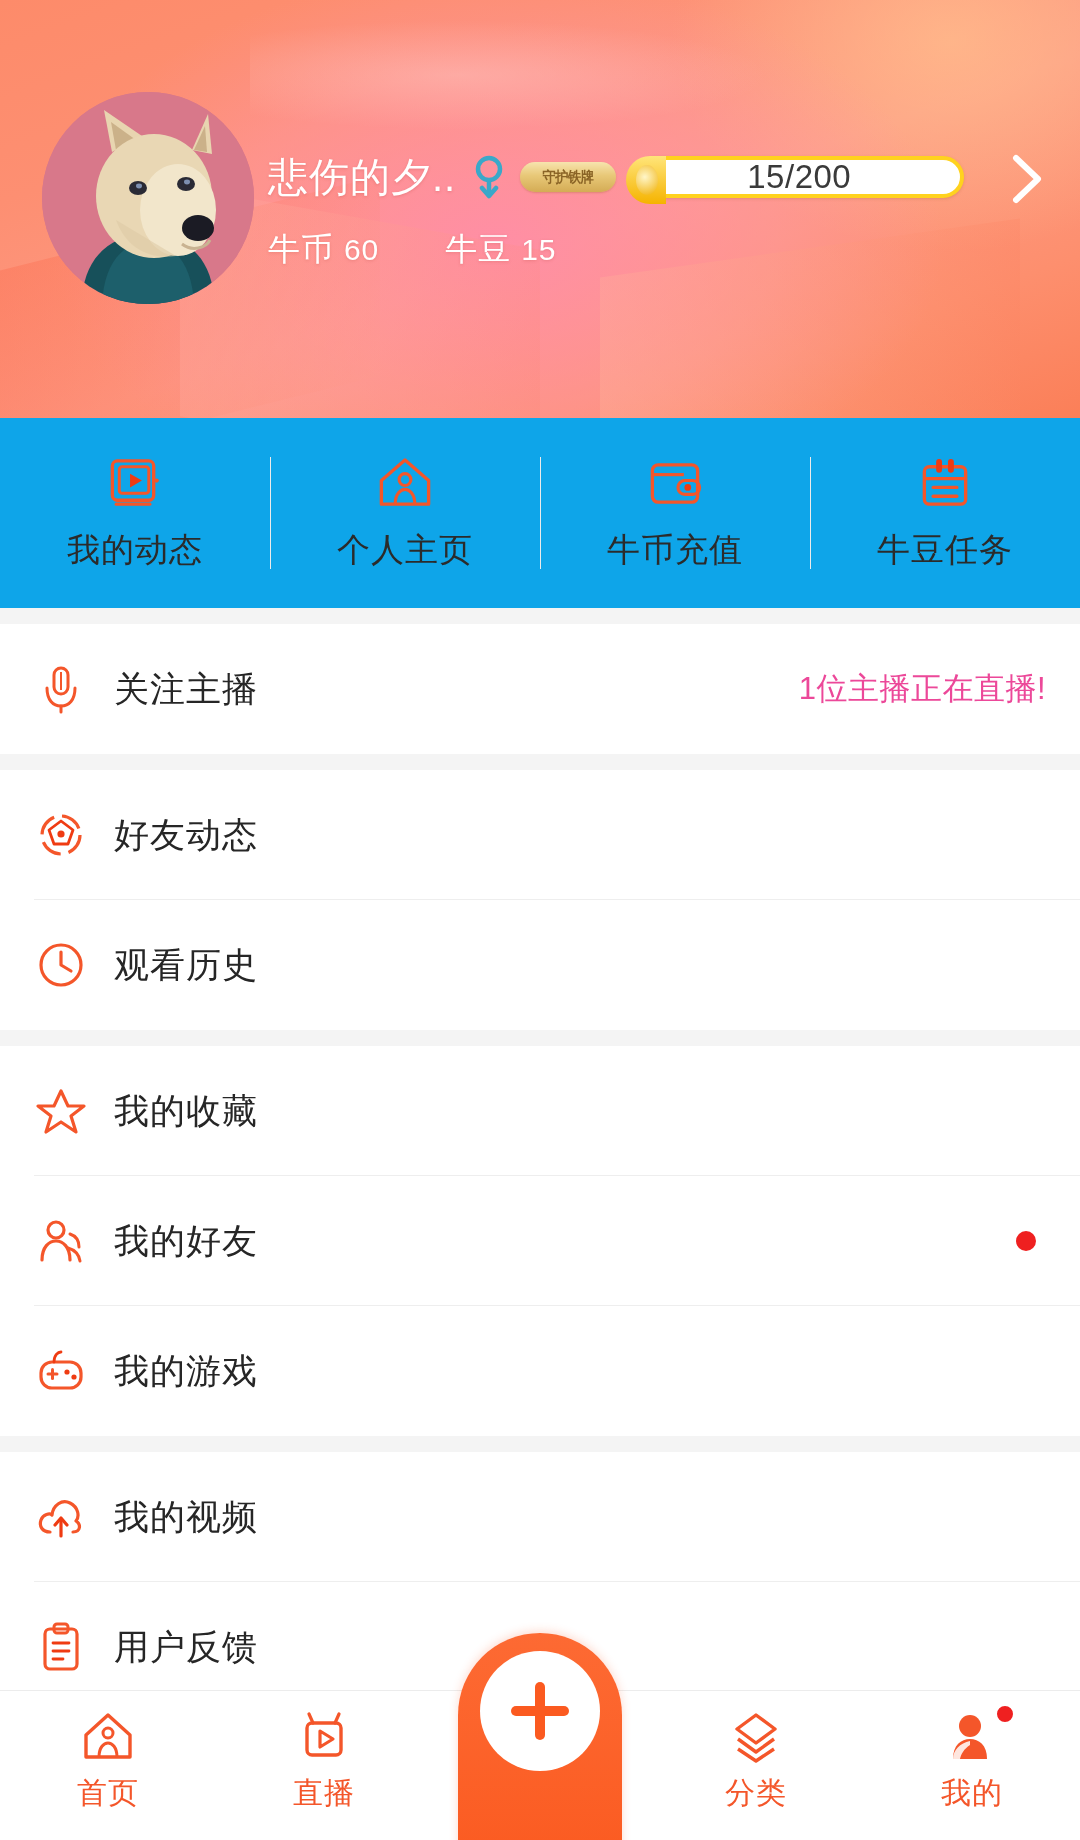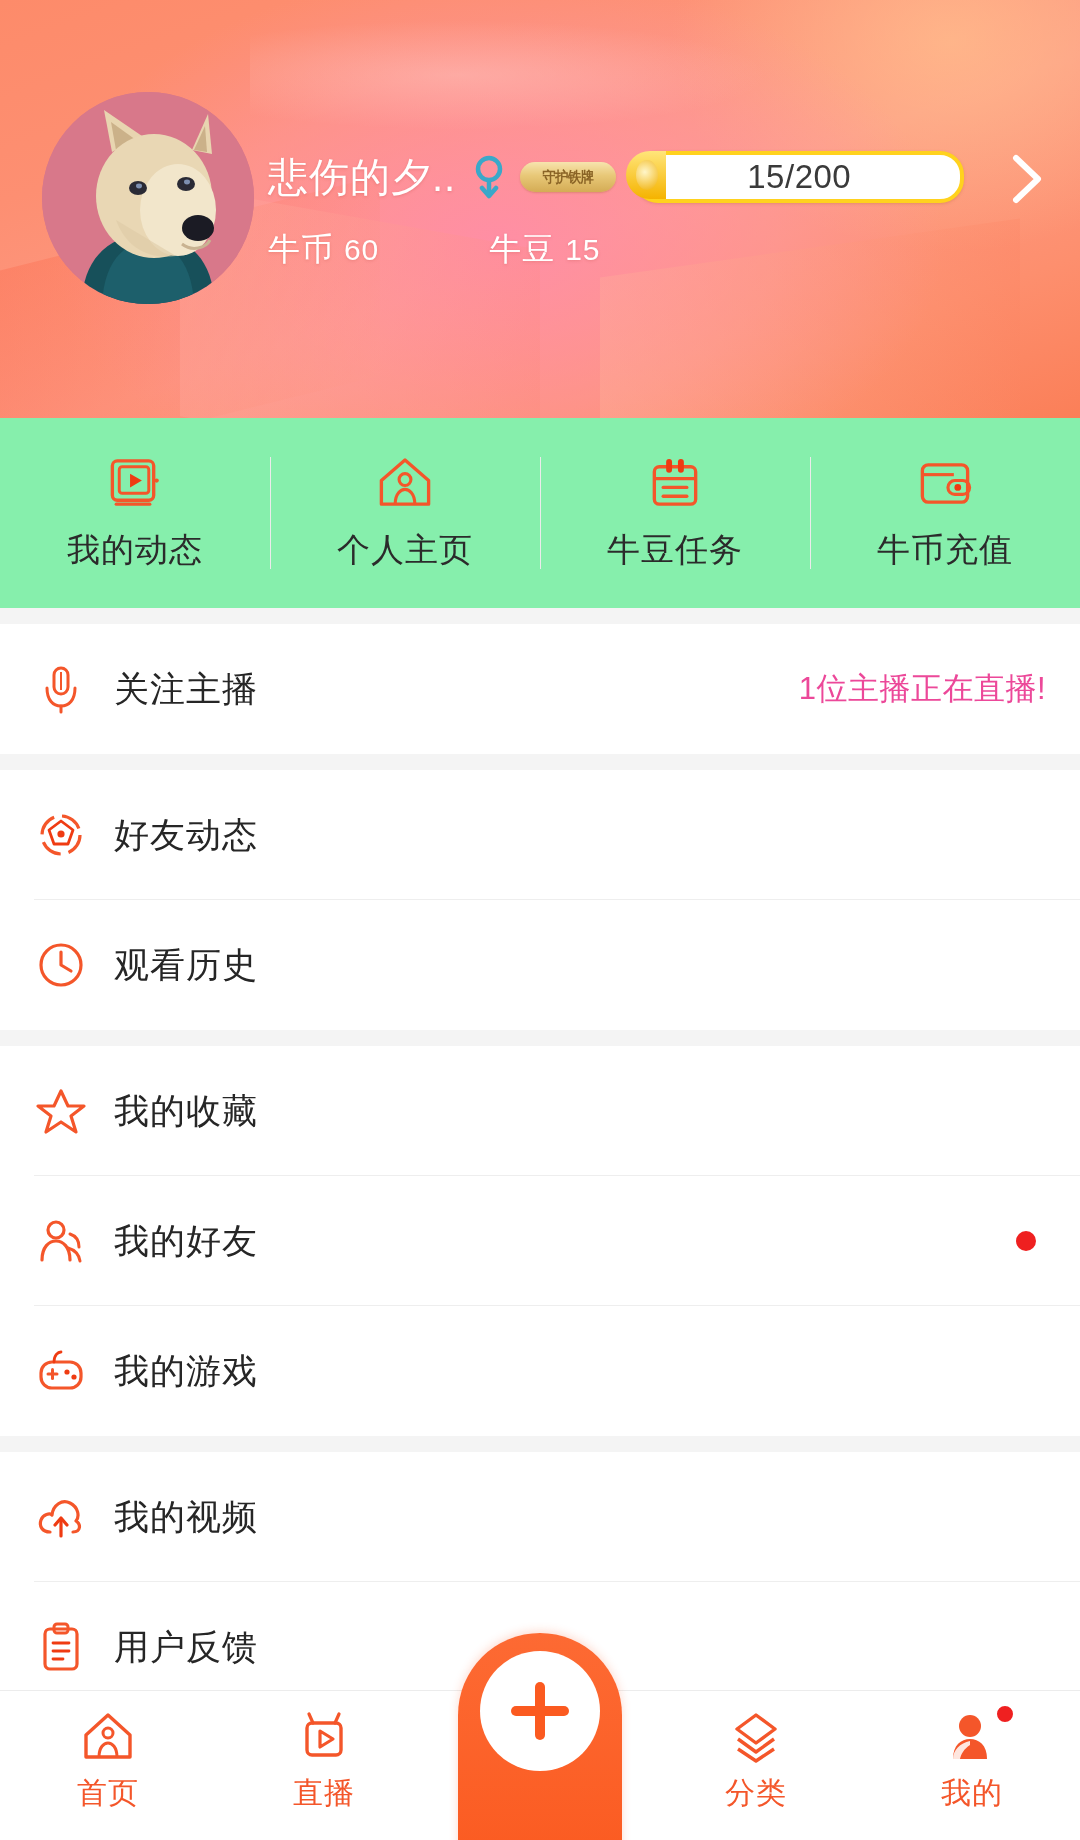--- a/index.html
+++ b/index.html
@@ -38,38 +38,38 @@
   .username{color:#ffffff;font-size:40px;font-weight:400;letter-spacing:1px;
     text-shadow:0 1px 3px rgba(180,70,60,0.28);white-space:nowrap;}
   .gender-icon{margin-left:16px;width:34px;height:44px;display:block;}
   .vip-badge{margin-left:14px;width:96px;height:30px;border-radius:15px;
     background:linear-gradient(180deg,#f7e4ae 0%,#e8c878 45%,#d4ac55 100%);
     display:flex;align-items:center;justify-content:center;
     box-shadow:0 1px 2px rgba(150,100,30,0.3);overflow:hidden;}
   .vip-badge span{font-size:15px;color:#8a6426;font-weight:bold;letter-spacing:-0.5px;
     transform:scaleX(0.88);white-space:nowrap;}
 
-  .level-pill{margin-left:18px;position:relative;width:330px;height:52px;border-radius:24px;
+  .level-pill{margin-left:18px;position:relative;width:330px;height:42px;border-radius:24px;
     background:#ffffff;border:4px solid #ffd21e;display:flex;align-items:center;justify-content:center;
     box-shadow:0 1px 3px rgba(160,90,40,0.25);}
   .level-pill .cap{position:absolute;left:-12px;top:-4px;width:40px;height:48px;border-radius:24px 0 0 24px;
     background:linear-gradient(180deg,#ffe57a,#f5b300);}
   .level-pill .cap:after{content:"";position:absolute;left:10px;top:9px;width:22px;height:30px;
     border-radius:50%;background:radial-gradient(circle at 40% 40%,#fff6c9,#f0ae00);}
   .level-pill .txt{position:relative;font-size:33px;color:#3a3a3a;letter-spacing:0.5px;}
 
   .hdr-chevron{position:absolute;right:32px;top:152px;width:42px;height:54px;}
 
-  .hdr-row2{position:absolute;left:268px;top:228px;display:flex;align-items:center;gap:44px;}
+  .hdr-row2{position:absolute;left:268px;top:228px;display:flex;align-items:center;}
   .coin-item{color:#ffffff;font-size:32px;letter-spacing:1px;margin-right:66px;
     text-shadow:0 1px 3px rgba(180,70,60,0.25);white-space:nowrap;}
   .coin-item .num{font-size:30px;}
 
   
-  .quick{display:flex;width:1080px;height:190px;background:#86efac;align-items:center;}
+  .quick{display:flex;width:1080px;height:190px;background:#0ea5e9;align-items:center;}
   .quick-item{flex:1;display:flex;flex-direction:column;align-items:center;justify-content:center;
     position:relative;height:120px;}
   .quick-item + .quick-item:before{content:"";position:absolute;left:0;top:4px;width:1px;height:112px;
     background:#ebebeb;}
   .quick-ico{width:62px;height:62px;margin-bottom:14px;}
   .quick-label{font-size:33px;color:#2b2b2b;letter-spacing:1px;}
 
   .gap{width:1080px;height:16px;background:#f4f4f4;}
 
   
@@ -177,38 +177,38 @@
     <svg class="quick-ico" viewBox="0 0 62 62">
       <path d="M31 7 L55 28 L55 52 L7 52 L7 28 Z" fill="none" stroke="#f4562a" stroke-width="3.4" stroke-linejoin="round"></path>
       <circle cx="31" cy="27" r="6" fill="none" stroke="#f4562a" stroke-width="3.2"></circle>
       <path d="M21 52 C21 41 27 37 31 37 C35 37 41 41 41 52" fill="none" stroke="#f4562a" stroke-width="3.2"></path>
     </svg>
     <div class="quick-label">个人主页</div>
   </div>
 
   <div class="quick-item">
     <svg class="quick-ico" viewBox="0 0 62 62">
+      <rect x="8" y="12" width="46" height="38" rx="6" fill="none" stroke="#f4562a" stroke-width="3.4"></rect>
+      <path d="M8 22 L40 22" stroke="#f4562a" stroke-width="3.2"></path>
+      <rect x="34" y="28" width="22" height="14" rx="7" fill="none" stroke="#f4562a" stroke-width="3.2"></rect>
+      <circle cx="44" cy="35" r="3.4" fill="#ef3b12"></circle>
+    </svg>
+    <div class="quick-label">牛币充值</div>
+  </div>
+
+  <div class="quick-item">
+    <svg class="quick-ico" viewBox="0 0 62 62">
       <rect x="10" y="14" width="42" height="38" rx="5" fill="none" stroke="#f4562a" stroke-width="3.4"></rect>
       <line x1="10" y1="26" x2="52" y2="26" stroke="#f4562a" stroke-width="3.2"></line>
       <rect x="22" y="6" width="6" height="14" rx="3" fill="#ef3b12"></rect>
       <rect x="34" y="6" width="6" height="14" rx="3" fill="#ef3b12"></rect>
       <line x1="19" y1="35" x2="43" y2="35" stroke="#f4562a" stroke-width="3.4" stroke-linecap="round"></line>
       <line x1="19" y1="44" x2="43" y2="44" stroke="#f4562a" stroke-width="3.4" stroke-linecap="round"></line>
     </svg>
     <div class="quick-label">牛豆任务</div>
-  </div>
-
-  <div class="quick-item">
-    <svg class="quick-ico" viewBox="0 0 62 62">
-      <rect x="8" y="12" width="46" height="38" rx="6" fill="none" stroke="#f4562a" stroke-width="3.4"></rect>
-      <path d="M8 22 L40 22" stroke="#f4562a" stroke-width="3.2"></path>
-      <rect x="34" y="28" width="22" height="14" rx="7" fill="none" stroke="#f4562a" stroke-width="3.2"></rect>
-      <circle cx="44" cy="35" r="3.4" fill="#ef3b12"></circle>
-    </svg>
-    <div class="quick-label">牛币充值</div>
   </div>
 </div>
 
 <div class="gap"></div>
 
 <div class="list-group">
   <div class="row">
     <svg class="row-ico" viewBox="0 0 54 54">
       <rect x="20" y="6" width="14" height="26" rx="7" fill="none" stroke="#f4562a" stroke-width="3"></rect>
       <line x1="27" y1="10" x2="27" y2="28" stroke="#f4562a" stroke-width="2"></line>

